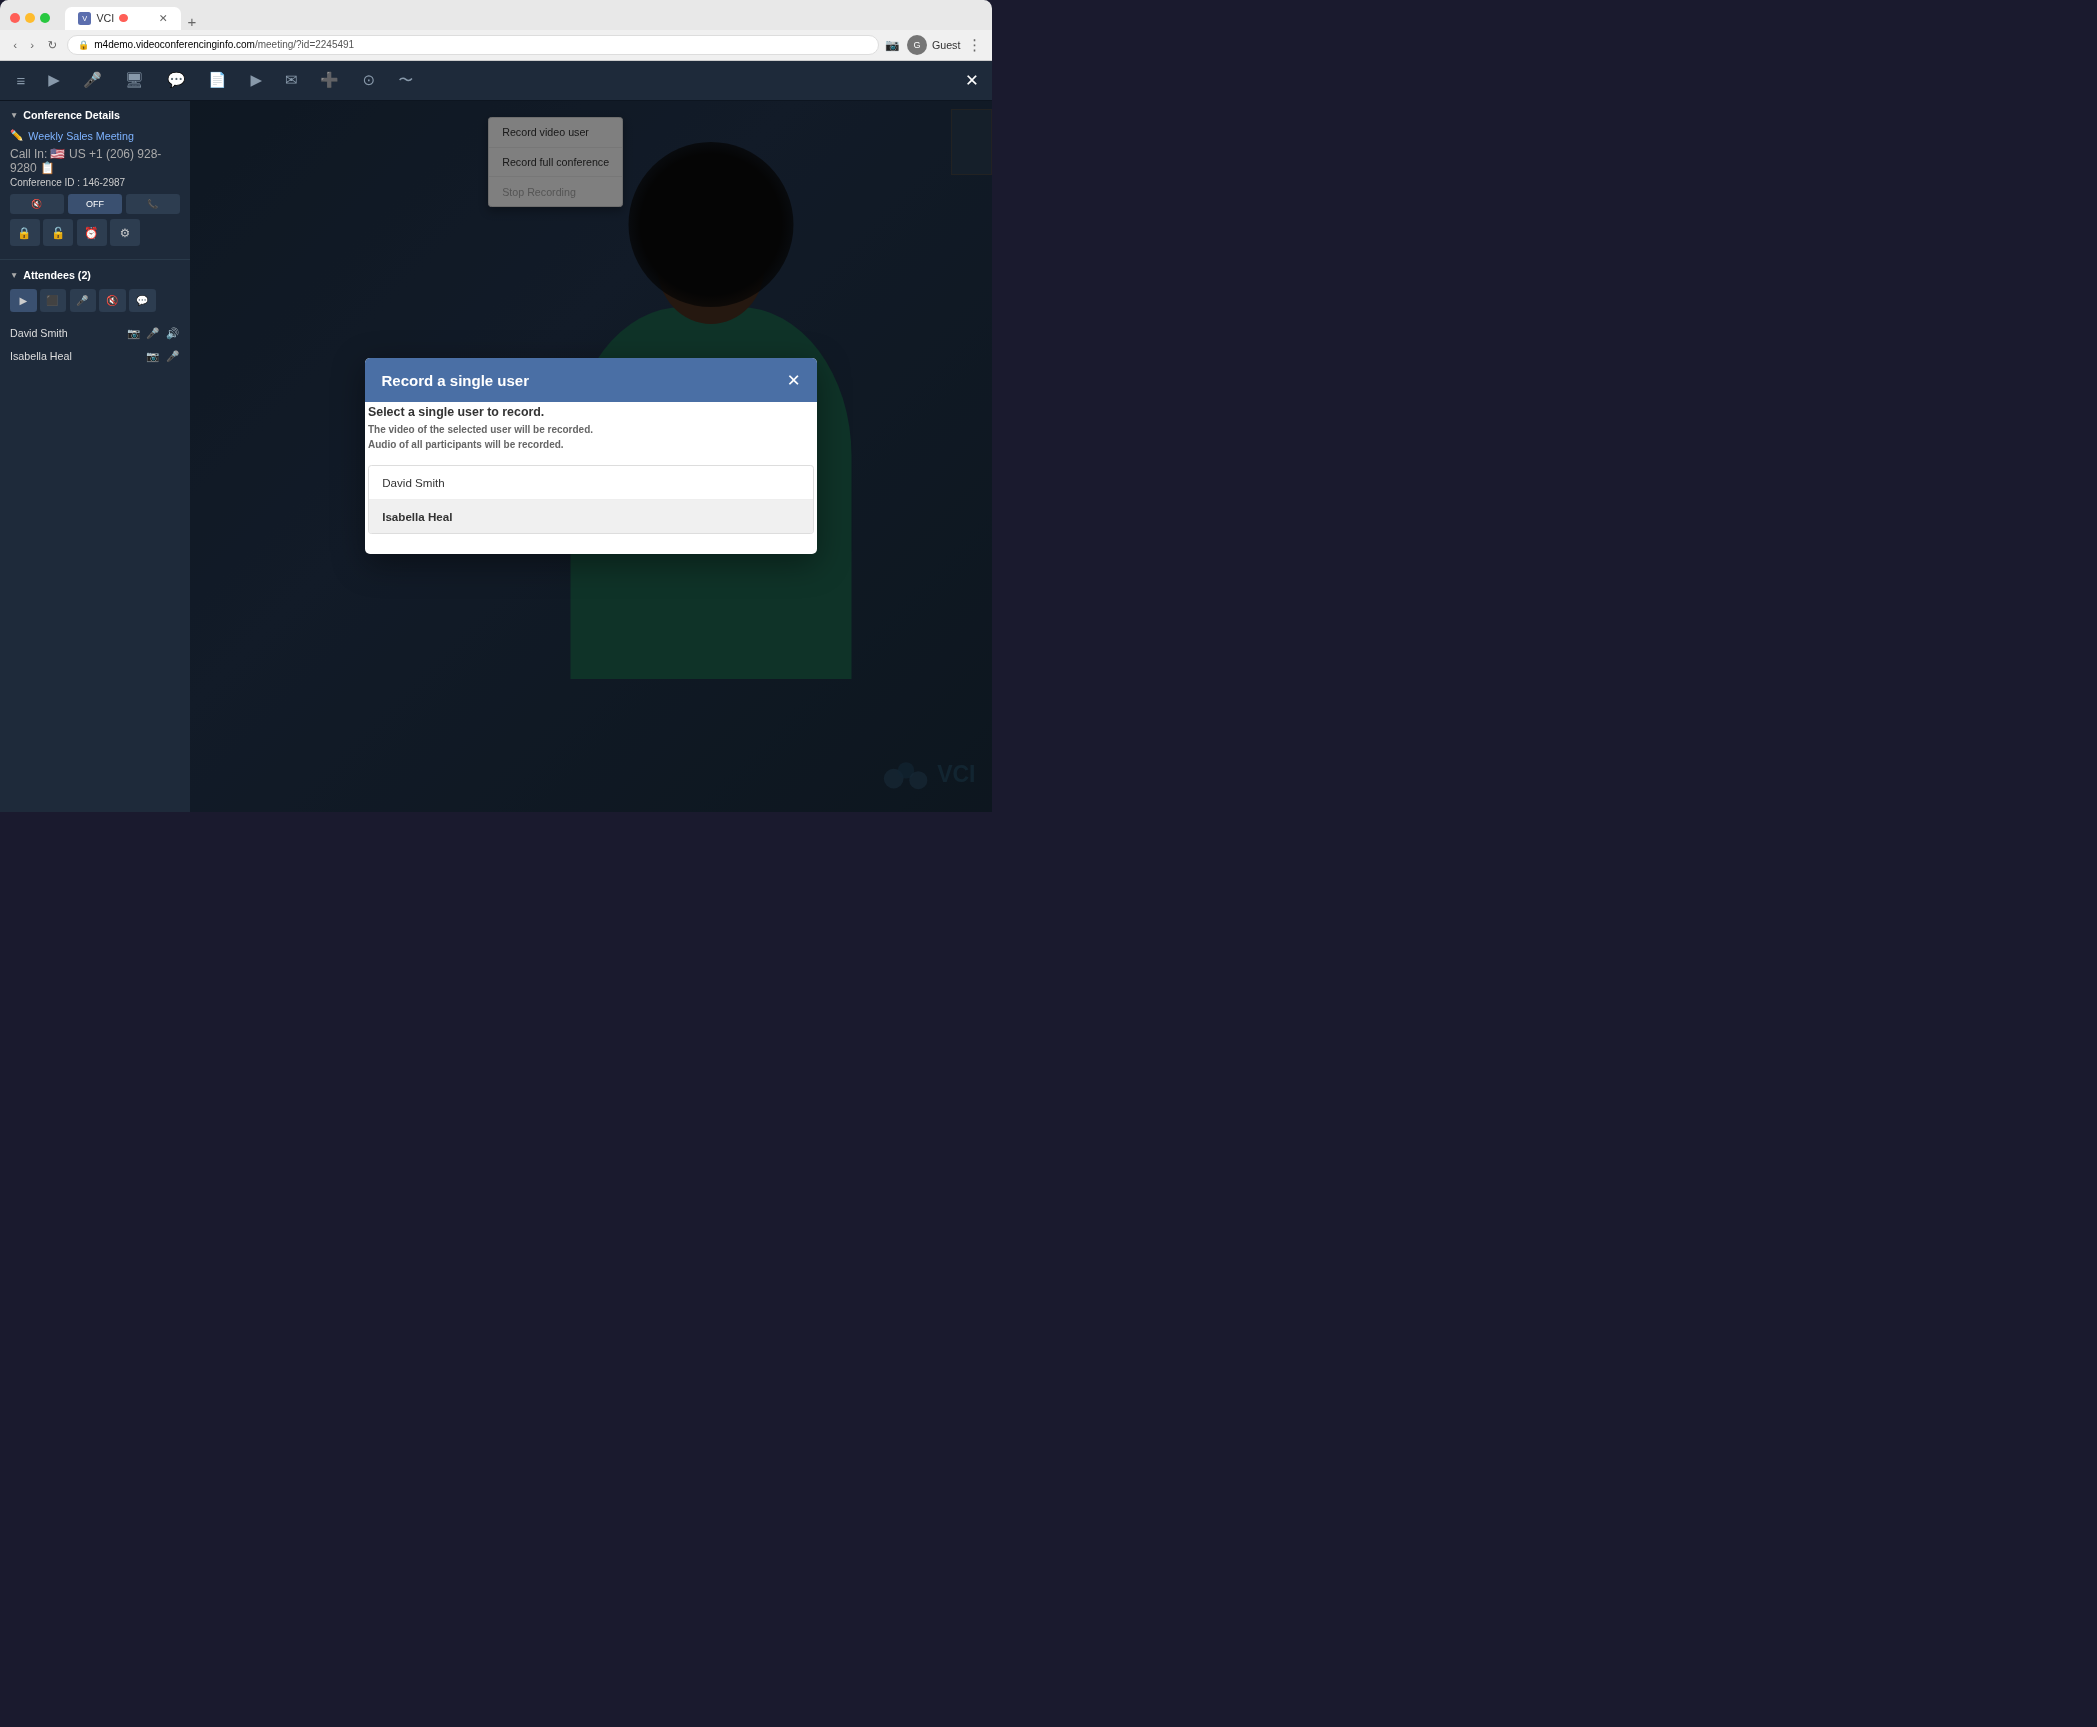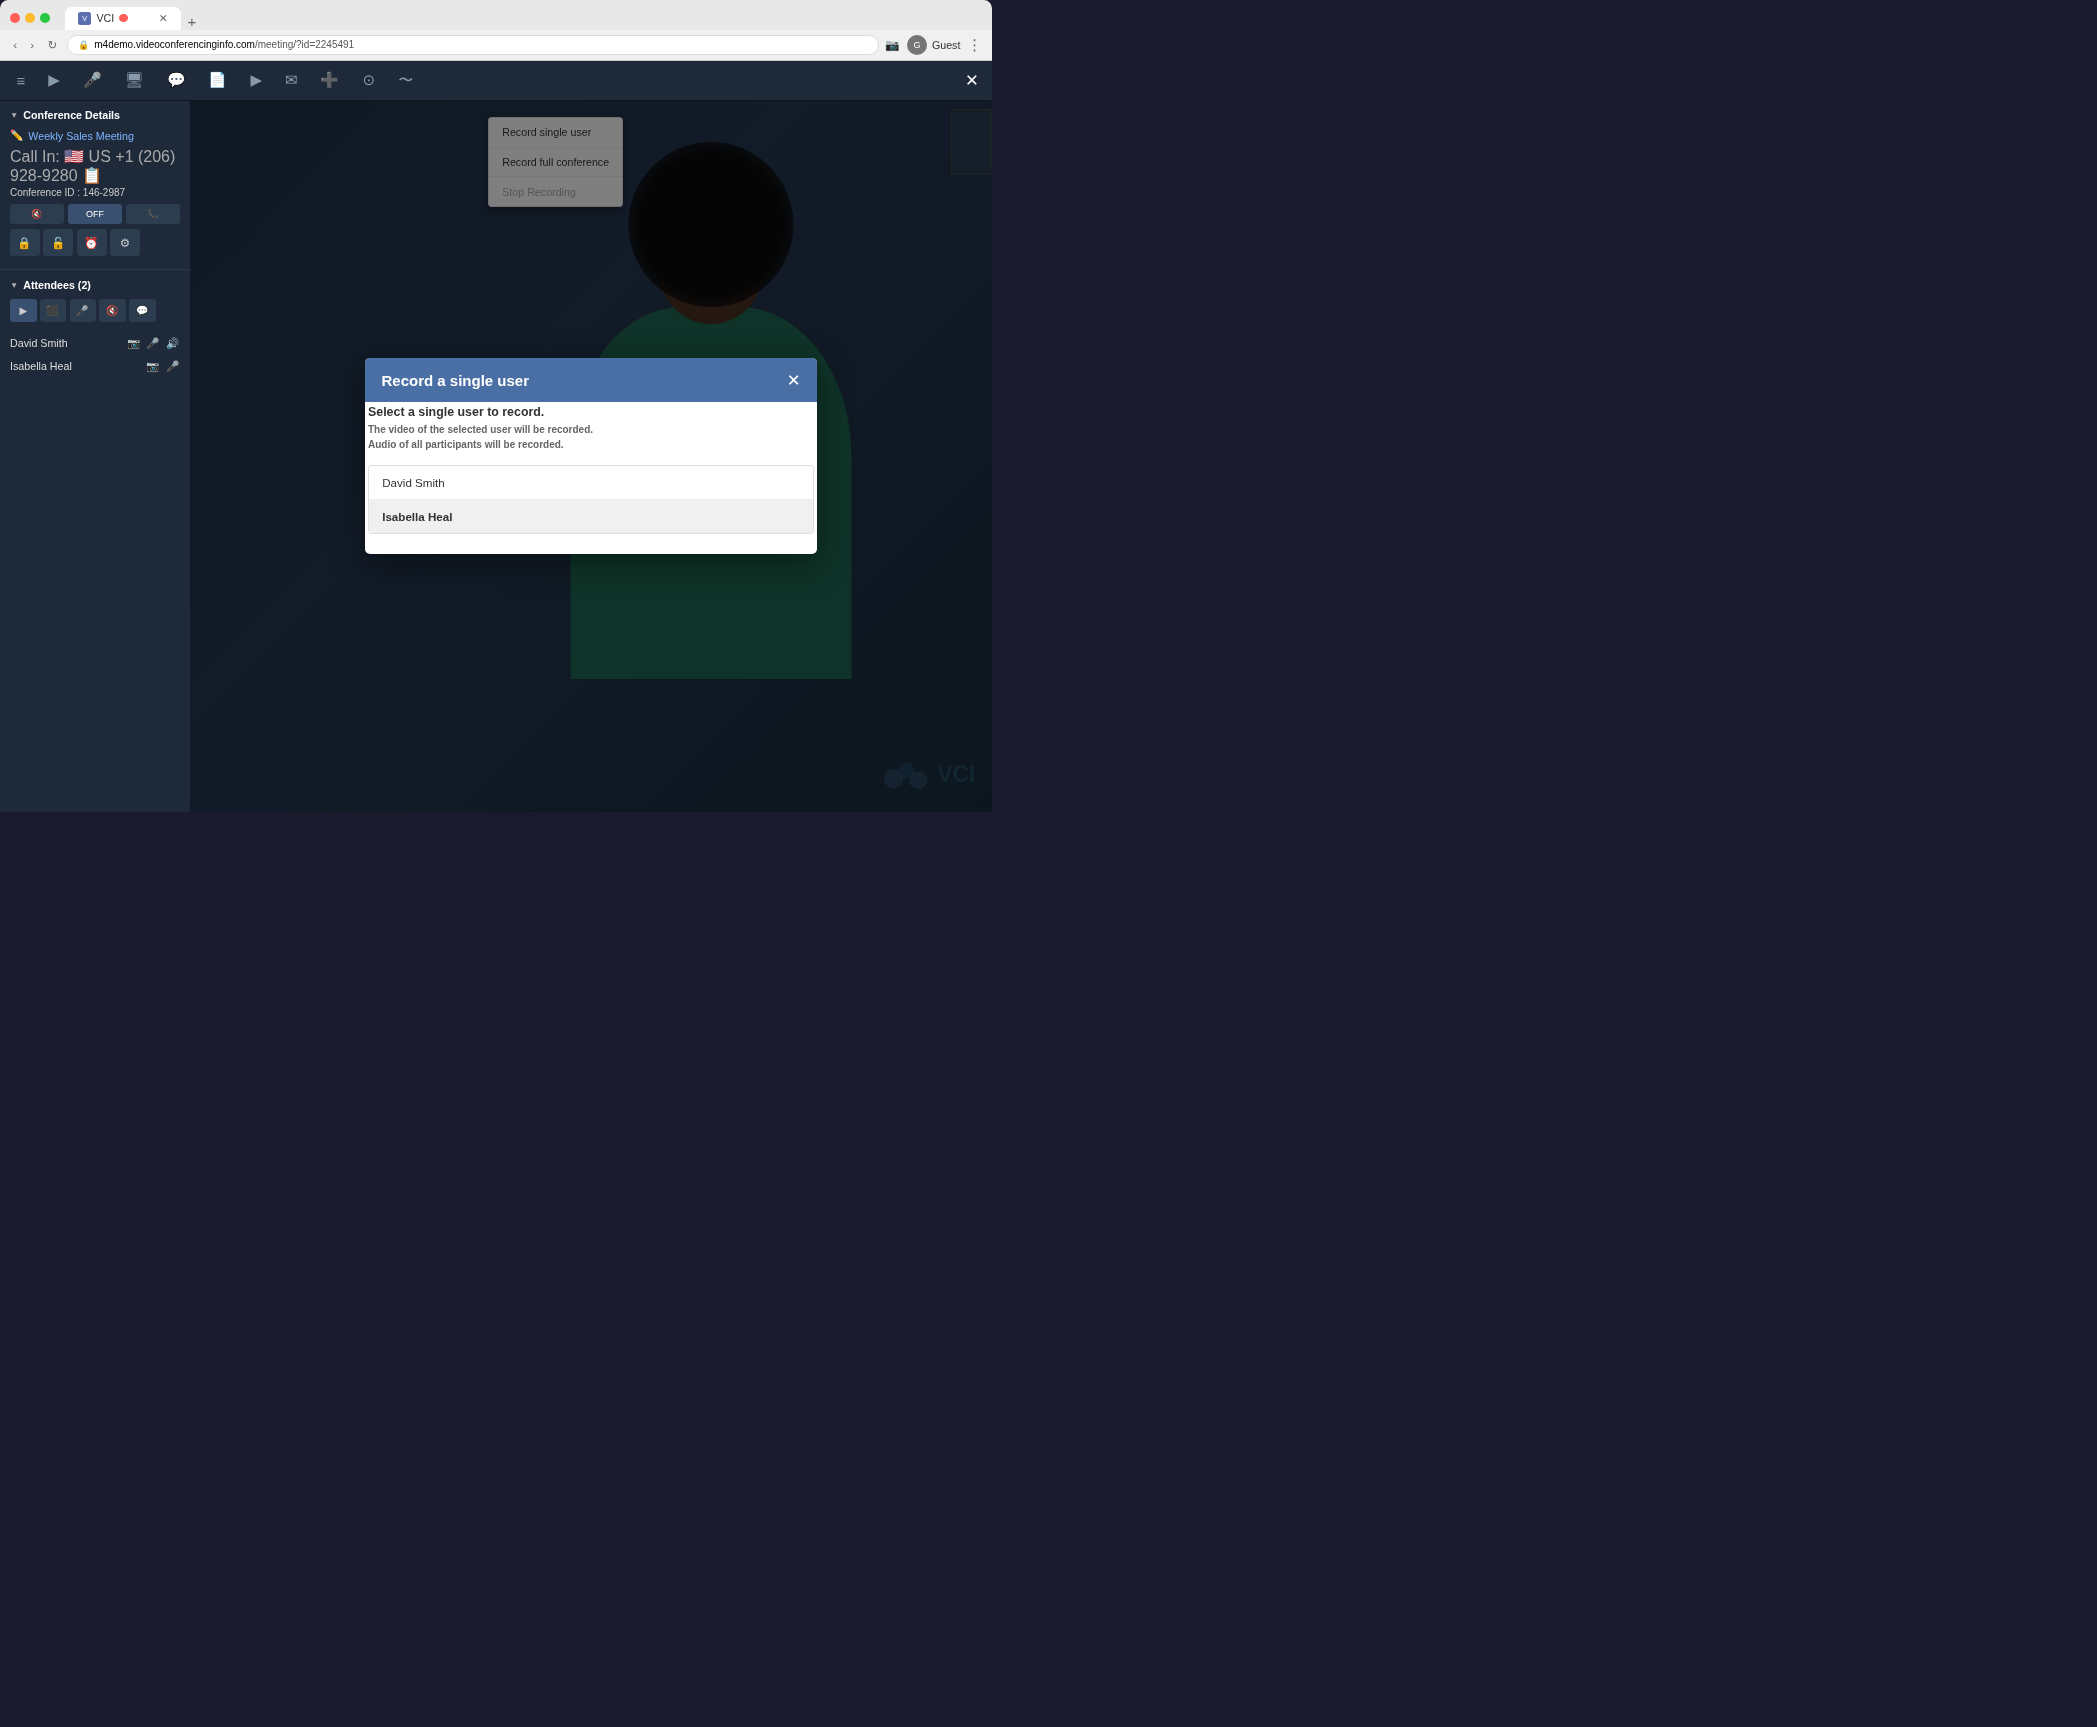--- a/index.html
+++ b/index.html
@@ -38,21 +38,21 @@
 
     
     .main-content { display: flex; flex: 1; overflow: hidden; }
 
     
     .sidebar { width: 190px; background: #1e2a3a; color: #ccc; font-size: 10.7px; overflow-y: auto; flex-shrink: 0; }
     .sidebar-section-header { display: flex; align-items: center; gap: 5px; padding: 8.3px 10px 5px; color: #fff; font-weight: 600; font-size: 10.7px; cursor: pointer; }
     .chevron { font-size: 8.3px; color: #aaa; }
     .conf-details { padding: 3.3px 10px 8.3px; }
     .conf-name { display: flex; align-items: center; gap: 5px; color: #7eb3ff; font-size: 10.7px; margin-bottom: 5px; cursor: pointer; }
-    .call-in { font-size: 16px; color: #ccc; margin-bottom: 1.7px; }
+    .call-in { font-size: 12px; color: #ccc; margin-bottom: 1.7px; }
     .call-in span { color: #aaa; }
     .conf-id { font-size: 10px; color: #ccc; margin-bottom: 6.6px; }
     .control-row { display: flex; gap: 3.3px; margin-bottom: 5px; }
     .ctrl-btn { flex: 1; background: #2d3d50; border: none; color: #ccc; padding: 5px 0; border-radius: 3.3px; font-size: 9px; cursor: pointer; display: flex; align-items: center; justify-content: center; }
     .ctrl-btn.active { background: #3a5070; color: #fff; }
     .ctrl-btn-sm { width: 30px; height: 26.5px; background: #2d3d50; border: none; color: #ccc; border-radius: 3.3px; cursor: pointer; display: flex; align-items: center; justify-content: center; font-size: 11.6px; }
     .attendees-header { display: flex; align-items: center; gap: 5px; padding: 8.3px 10px 5px; color: #fff; font-weight: 600; font-size: 10.7px; cursor: pointer; border-top: 0.8px solid #2a3a4a; }
     .attendee-controls { padding: 3.3px 10px; display: flex; gap: 3.3px; margin-bottom: 6.6px; }
     .att-ctrl { width: 26.5px; height: 23px; background: #2d3d50; border: none; color: #ccc; border-radius: 3.3px; cursor: pointer; display: flex; align-items: center; justify-content: center; font-size: 10px; }
     .att-ctrl.active { background: #3a5070; }
@@ -221,21 +221,21 @@
 
           <div style="position:absolute; top:91px; left:50%; transform:translateX(-50%); width:107px; height:116px; background:#4a3020; border-radius:50%; z-index:2;"></div>
 
           <div style="position:absolute; top:25px; left:50%; transform:translateX(-50%); width:165px; height:165px; background:radial-gradient(ellipse, #0a0a0a 60%, transparent 100%); border-radius:50%; z-index:4;"></div>
 
           <div style="position:absolute; bottom:0; left:50%; transform:translateX(-50%); width:281px; height:372px; background:#1e6650; border-radius:40% 40% 0 0; z-index:1;"></div>
         </div>
       </div>
 
       <div class="dropdown-menu">
-        <div class="dropdown-item">Record single user</div>
+        <div class="dropdown-item">Record video user</div>
         <hr class="dropdown-divider">
         <div class="dropdown-item">Record full conference</div>
         <hr class="dropdown-divider">
         <div class="dropdown-item disabled">Stop Recording</div>
       </div>
 
       <div class="video-thumbnail">
         <div style="width:100%; height:100%; background:#2a3f55;"></div>
       </div>
 

